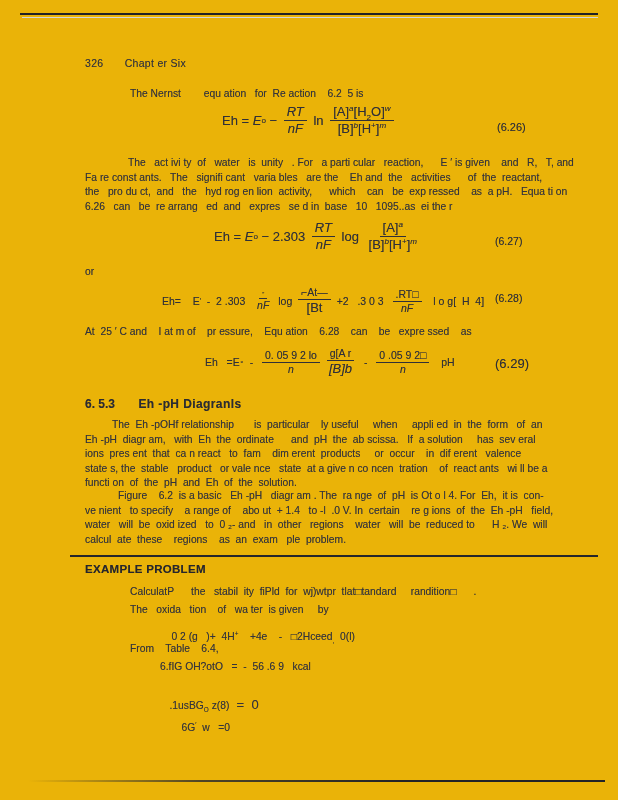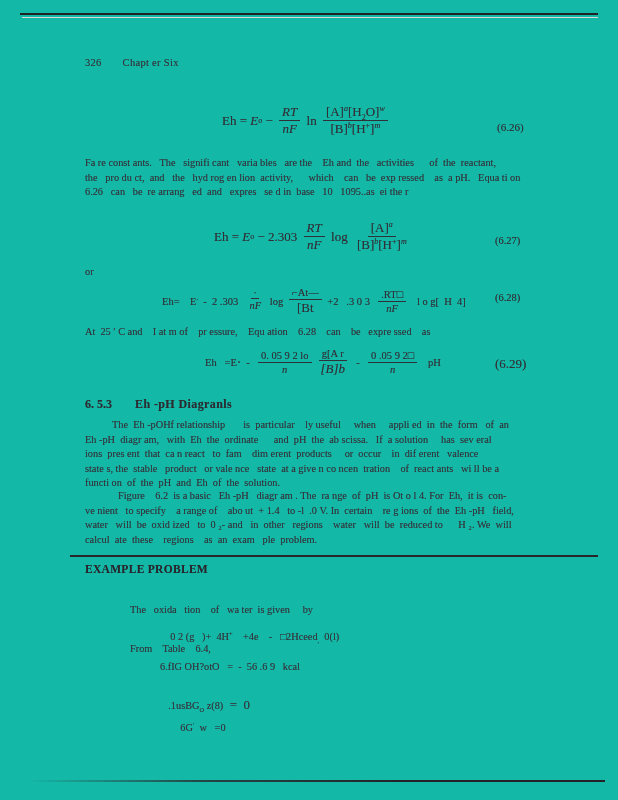--- a/index.html
+++ b/index.html
@@ -1,17 +1,17 @@
 <!DOCTYPE html>
 <html><head>
 <meta charset="utf-8">
 <style>
   html,body{margin:0;padding:0;background:#e9e9e9;}
-  .page{position:relative;width:618px;height:800px;background:#14b8a6;overflow:hidden;
-        font-family:Liberation Serif, serif;color:#34343c;
+  .page{position:relative;width:618px;height:800px;background:#eab308;overflow:hidden;
+        font-family:Liberation Sans, sans-serif;color:#34343c;
         text-shadow:0 0 .5px rgba(52,52,60,.5);}
   .abs{position:absolute;}
   .rule{position:absolute;}
   .top-rule{top:13px;left:20px;width:578px;height:2px;background:#212126;}
   .top-rule-shadow{top:17px;left:22px;width:576px;height:1px;background:#d6d6d6;}
   .ex-rule{top:555px;left:70px;width:528px;height:2px;background:#26262b;}
   .bottom-rule{top:780px;left:28px;width:577px;height:2px;
     background:linear-gradient(to right,rgba(40,40,45,0),rgba(40,40,45,.8) 30%,#232327 65%);}
   .running-head{top:57px;left:85px;font-size:10.5px;letter-spacing:.3px;}
   .running-head .chap{margin-left:18px;}
@@ -64,36 +64,38 @@
 <div class="page">
 
   <div class="rule top-rule"></div>
   <div class="rule top-rule-shadow"></div>
 
   <div class="abs running-head">
     <span>326</span>
     <span class="chap">Chapt  er  Six</span>
   </div>
 
+  <div class="abs intro tline">The Nernst        equ ation   for  Re action    6.2  5 is</div>
 
   <div class="eq eq626">
     <span>Eh = </span><span class="it">E</span><sup class="ssup">o</sup><span> − </span>
     <span class="frac">
       <span class="fnum it">RT</span>
       <span class="fden it">nF</span>
     </span>
     <span> ln </span>
     <span class="frac">
       <span class="fnum"><span>[A]</span><sup class="ssup it">a</sup><span>[H</span><sub class="ssub">2</sub><span>O]</span><sup class="ssup it">w</sup></span>
       <span class="fden"><span>[B]</span><sup class="ssup it">b</sup><span>[H</span><sup class="ssup">+</sup><span>]</span><sup class="ssup it">m</sup></span>
     </span>
   </div>
   <span class="eqlabel lbl626">(6.26)</span>
 
   <div class="abs para p-activity">
+    <div class="tline ind43">The   act ivi ty  of   water   is  unity   . For   a parti cular   reaction,      E ′ is given    and   R,   T, and</div>
     <div class="tline">Fa re const ants.   The   signifi cant   varia bles   are the    Eh and  the   activities      of  the  reactant,</div>
     <div class="tline">the   pro du ct,  and   the   hyd rog en lion  activity,      which    can   be  exp ressed    as  a pH.   Equa ti on</div>
     <div class="tline">6.26   can   be  re arrang   ed  and   expres   se d in  base   10   1095..as  ei the r</div>
   </div>
 
   <div class="eq eq627">
     <span>Eh = </span><span class="it">E</span><sup class="ssup">o</sup><span> − 2.303 </span>
     <span class="frac">
       <span class="fnum it">RT</span>
       <span class="fden it">nF</span>
@@ -165,20 +167,21 @@
   <div class="abs para p-figure">
     <div class="tline ind33">Figure    6.2  is a basic   Eh -pH   diagr am . The  ra nge  of  pH  is Ot o l 4. For  Eh,  it is  con-</div>
     <div class="tline">ve nient   to specify    a range of    abo ut  + 1.4   to -l  .0 V. In  certain    re g ions  of  the  Eh -pH   field,</div>
     <div class="tline">water   will  be  oxid ized   to  0 ₂- and   in  other   regions    water   will  be  reduced to      H ₂. We  will</div>
     <div class="tline">calcul  ate  these    regions    as  an  exam   ple  problem.</div>
   </div>
 
   <div class="rule ex-rule"></div>
 
   <div class="abs ex-head">EXAMPLE PROBLEM</div>
+  <div class="abs ex-line ex1">CalculatP      the   stabil  ity  fiPld  for  wj)wtpr  tlat□tandard     randition□      .</div>
   <div class="abs ex-line ex2">The   oxida   tion    of   wa ter  is given     by</div>
 
   <div class="abs ex-line ex-react">
     <span>0 2 (g   )+  4H</span><sup class="ssup">+</sup><span>    +4e    -   □2Hceed</span><sub class="ssub">,</sub><span>  0(l)</span>
   </div>
 
   <div class="abs ex-line ex-from">From    Table    6.4,</div>
 
   <div class="abs ex-line dg1">6.fIG OH?otO   =  -  56 .6 9   kcal</div>
 

